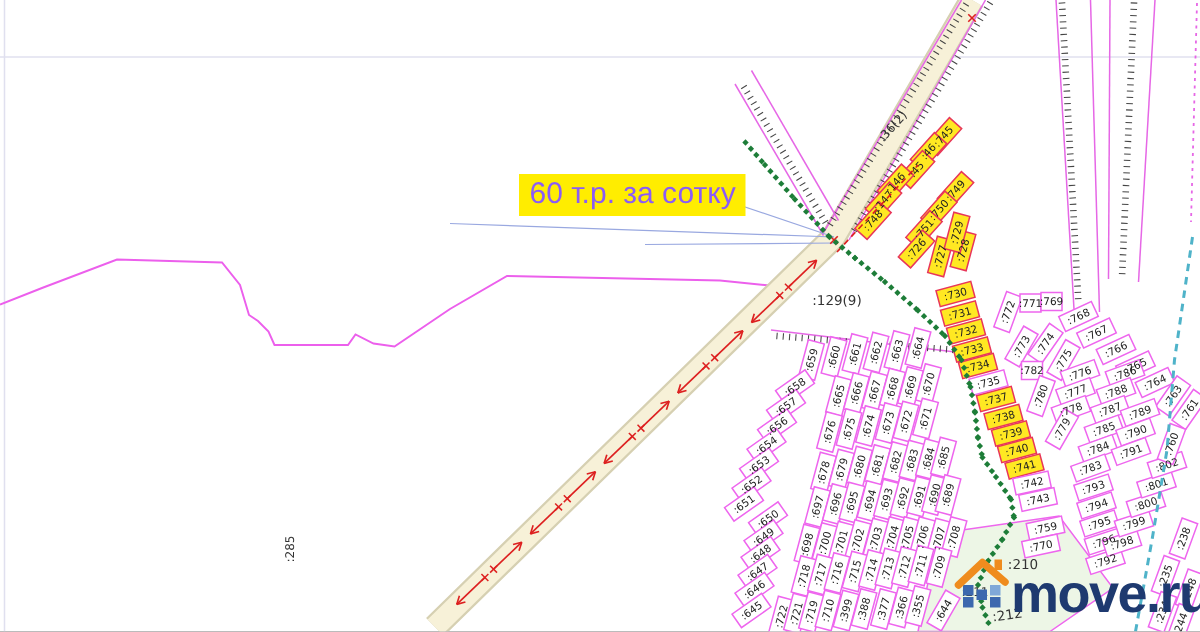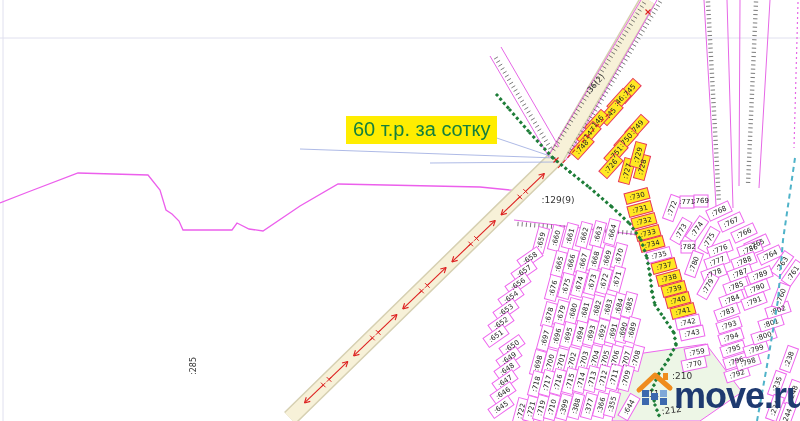--- a/index.html
+++ b/index.html
@@ -741,21 +741,21 @@
       </g>
       <polyline points="795,158,783,240,778,300,768,360,757,421" fill="none" stroke="#4fb3c9" stroke-width="2" stroke-dasharray="5,4"></polyline>
       <text x="558" y="203" transform="rotate(0 558 203)" font-size="9" fill="#333333" text-anchor="middle" font-family="&quot;DejaVu Sans&quot;,sans-serif">:129(9)</text>
       <text x="196" y="366" transform="rotate(-90 196 366)" font-size="8" fill="#333333" text-anchor="middle" font-family="&quot;DejaVu Sans&quot;,sans-serif">:285</text>
       <text x="682" y="379" transform="rotate(0 682 379)" font-size="9" fill="#333333" text-anchor="middle" font-family="&quot;DejaVu Sans&quot;,sans-serif">:210</text>
       <text x="650" y="397" transform="rotate(0 650 397)" font-size="8" fill="#333333" text-anchor="middle" font-family="&quot;DejaVu Sans&quot;,sans-serif">:211</text>
       <text x="672" y="413" transform="rotate(-8 672 413)" font-size="9" fill="#333333" text-anchor="middle" font-family="&quot;DejaVu Sans&quot;,sans-serif">:212</text>
       <text x="597" y="86" transform="rotate(-48 597 86)" font-size="8" fill="#333333" text-anchor="middle" font-family="&quot;DejaVu Sans&quot;,sans-serif">:36(2)</text>
     </svg>
 
-  <div class="price-label" style="background: rgb(255, 237, 0); color: #15803d;">
+  <div class="price-label" style="background: rgb(255, 237, 0); color: #8b5cf6;">
     <span>60 т.р. за сотку</span>
   </div>
 
   <div class="logo">
     <svg width="40" height="48" viewBox="0 0 40 48">
       <rect id="hq1" x="8" y="21" width="7" height="7" fill="#3c68ae"></rect>
       <rect id="hq2" x="8" y="29" width="7" height="7" fill="#3c68ae"></rect>
       <rect id="hq3" x="17" y="24" width="7" height="7" fill="#3c68ae"></rect>
       <rect id="hq4" x="26" y="21" width="7" height="7" fill="#7fa8d8"></rect>
       <rect id="hq5" x="26" y="29" width="7" height="7" fill="#3c68ae"></rect>

